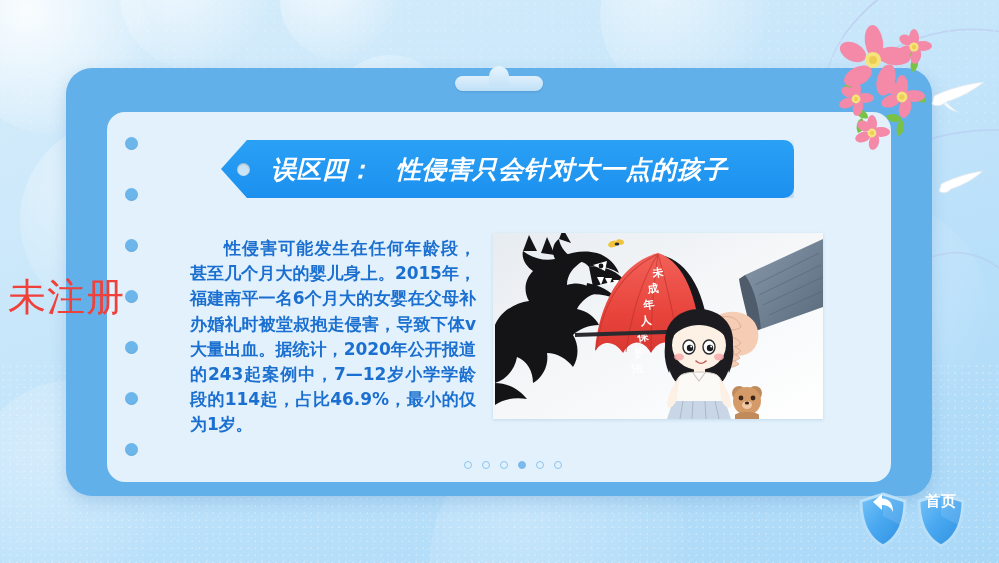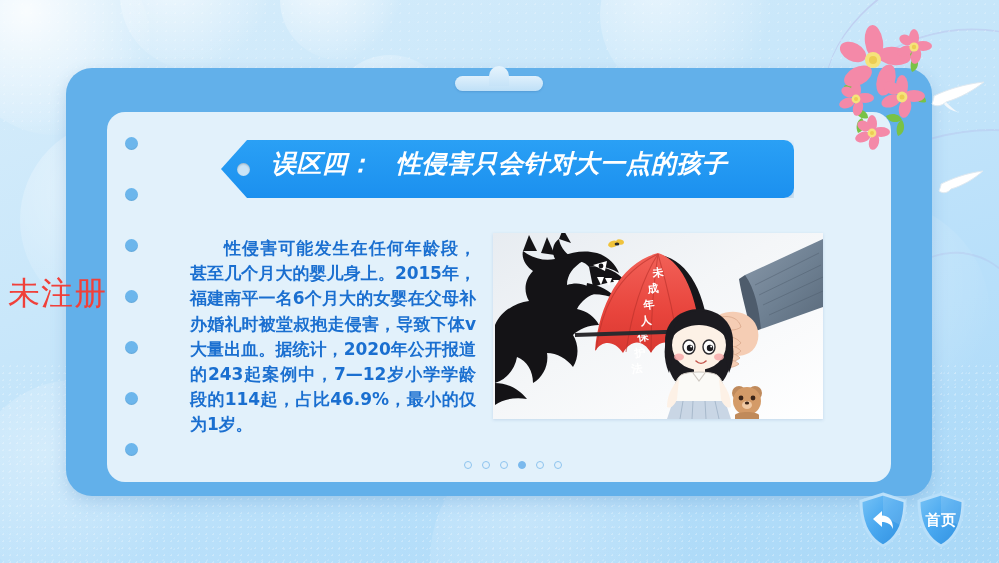--- a/index.html
+++ b/index.html
@@ -132,21 +132,21 @@
     width: 13px; height: 13px;
     border-radius: 50%;
     background: #c9e4f7;
     box-shadow: inset 0 1px 2px rgba(0,0,0,.22);
   }
   #banner-text {
     position: absolute;
     left: 268px; top: 147px;
     width: 500px; height: 44px;
     display: flex;
-    align-items: flex-start;
+    align-items: center;
     font-family: "DejaVu Sans", "Liberation Sans", sans-serif;
     font-size: 25px;
     font-weight: bold;
     font-style: italic;
     color: #ffffff;
     letter-spacing: .5px;
     white-space: nowrap;
   }
   #banner-highlight {
     position: relative;
@@ -208,21 +208,21 @@
   .dot.active {
     background: #7ab9ed;
     border-color: #7ab9ed;
   }
 
   
   .shield {
     position: absolute;
     width: 50px; height: 56px;
     display: flex;
-    align-items: center;
+    align-items: flex-start;
     justify-content: center;
   }
   #btn-back { left: 858px; top: 492px; }
   #btn-home { left: 916px; top: 492px; }
   .shield-bg { position:absolute; left:0; top:0; width:50px; height:56px; }
   .shield-label {
     position: relative;
     z-index: 2;
     font-family: "DejaVu Sans", "Liberation Sans", sans-serif;
     font-size: 15px;
@@ -230,21 +230,21 @@
     color: #ffffff;
     letter-spacing: .5px;
   }
   .shield-arrow { position: relative; z-index: 2; }
 
   
   #watermark {
     position: absolute;
     left: 8px; top: 272px;
     font-family: "DejaVu Sans", "Liberation Serif", serif;
-    font-size: 32px;
+    font-size: 38px;
     font-weight: 500;
     color: #f0403a;
     letter-spacing: 1px;
     z-index: 30;
     white-space: nowrap;
   }
 
   
   #deco-flowers { position: absolute; left: 828px; top: 24px; z-index: 25; }
   #bird-1 { position: absolute; left: 930px; top: 80px; z-index: 12; }

